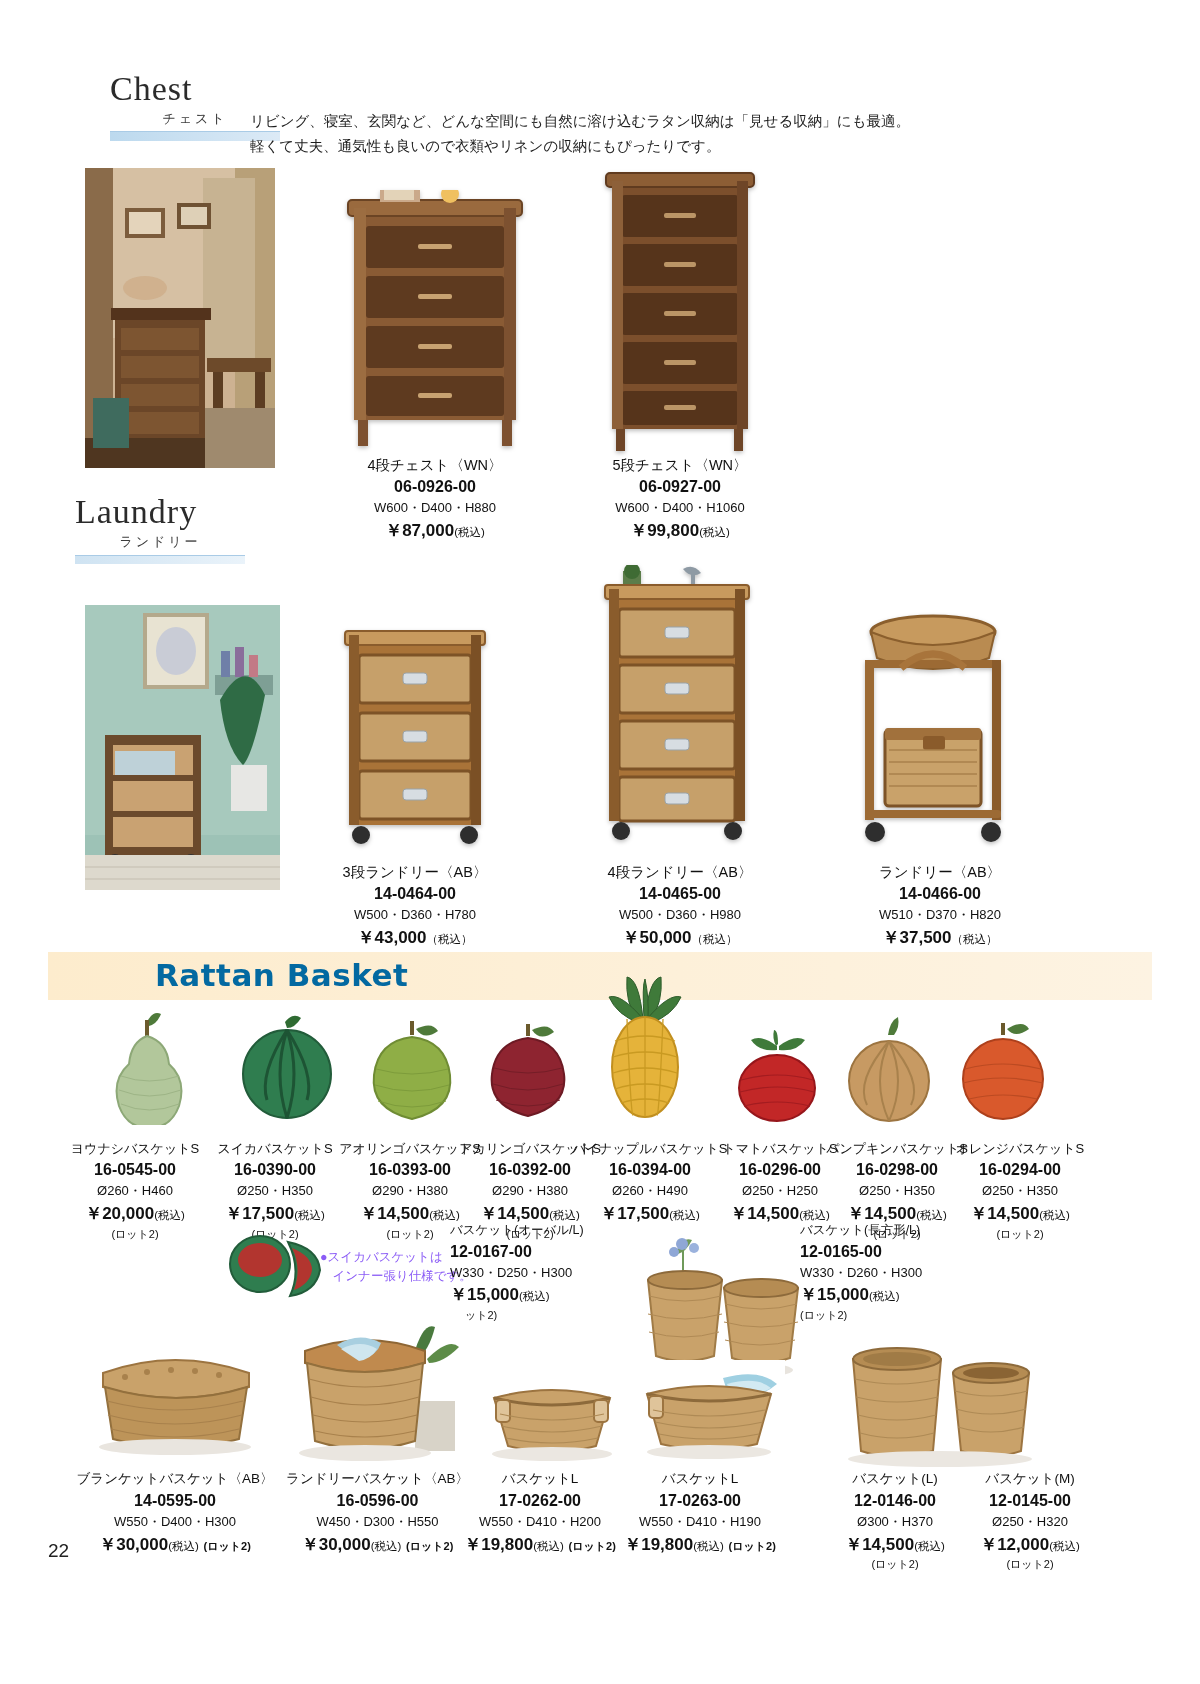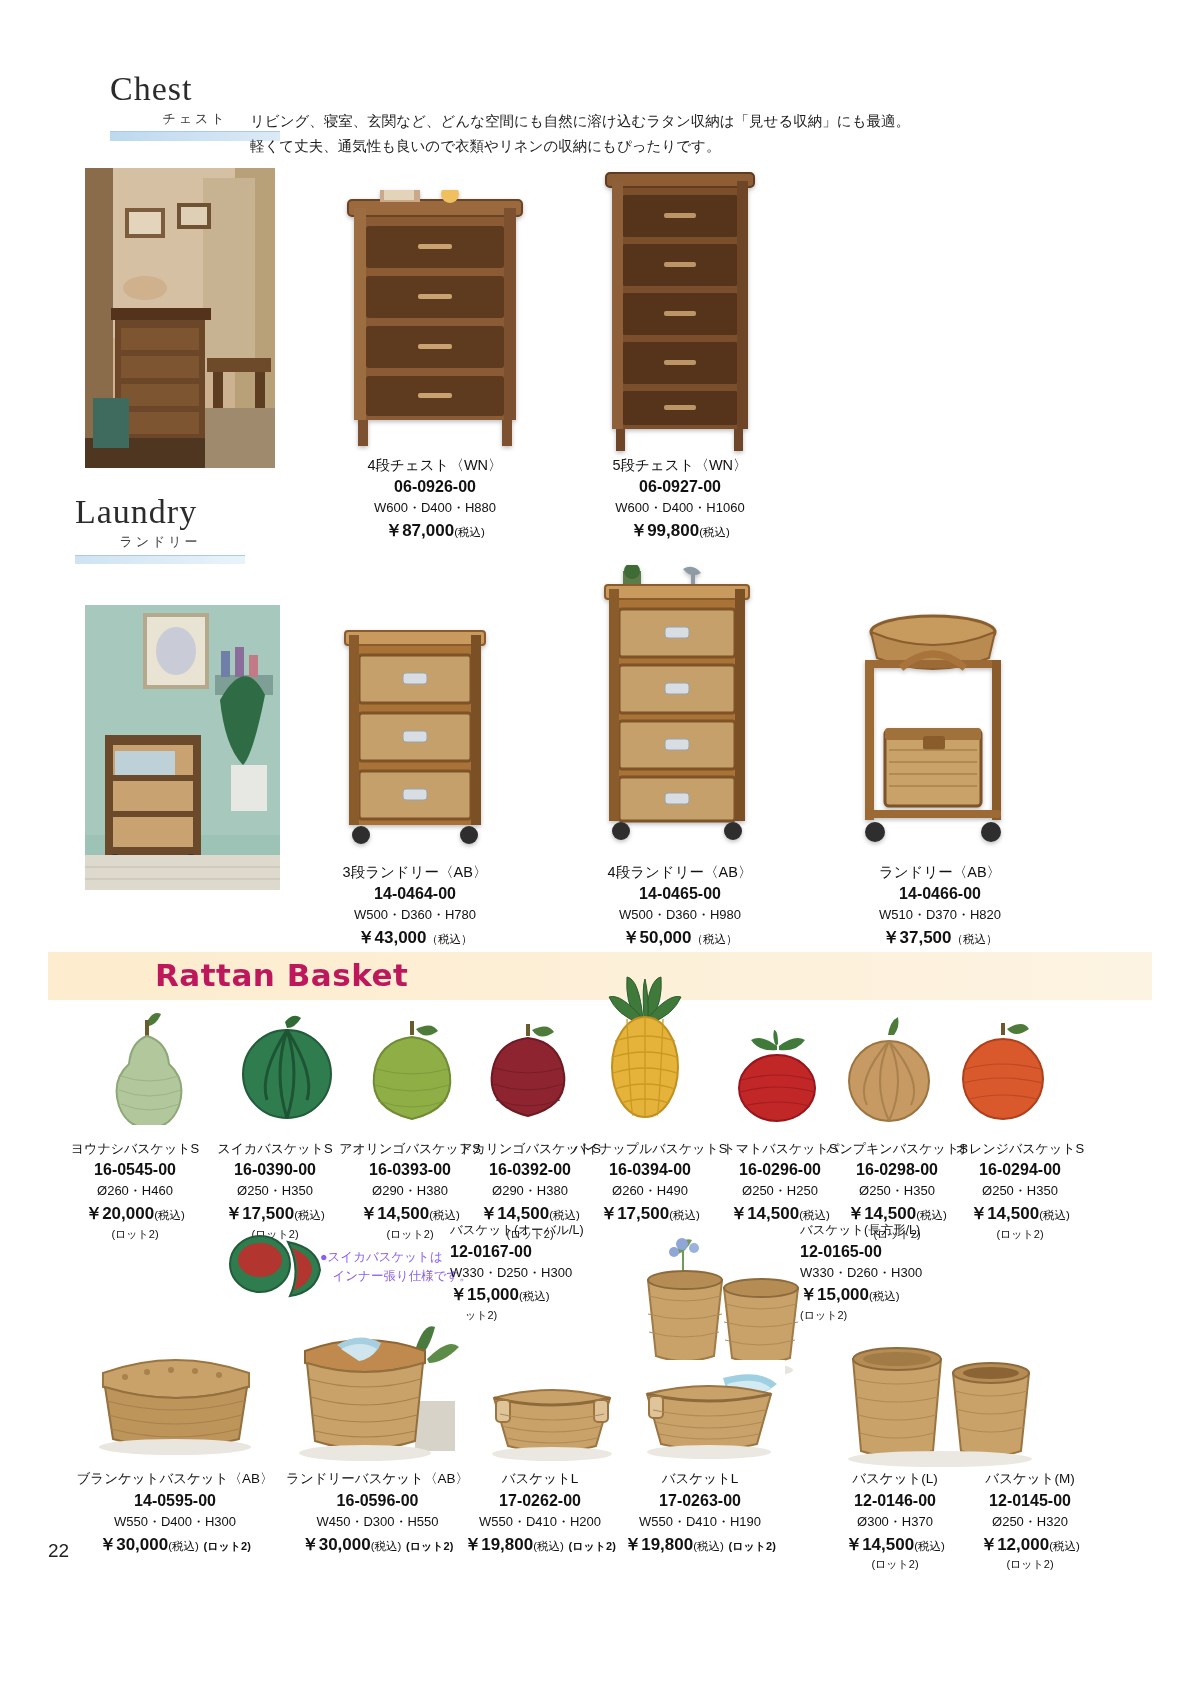--- a/index.html
+++ b/index.html
@@ -55,21 +55,21 @@
   .cap .price .tax { font-size:11.5px; font-weight:normal; }
   .cap .lot { font-size:11px; color:#111; }
 
   
   .band {
     position:absolute; left:48px; top:952px; width:1104px; height:48px;
     background:linear-gradient(to right,#fdeccd,#fdf3e2);
   }
   .band-title {
     position:absolute; left:155px; top:957px;
-    font-size:31px; font-weight:bold; color:#be185d;
+    font-size:31px; font-weight:bold; color:#0369a1;
     font-family:"DejaVu Sans", sans-serif; letter-spacing:0.5px;
   }
 
   .note { position:absolute; font-size:12.5px; line-height:1.5; color:#8b5cf6; }
 
   .pagenum {
     position:absolute; left:48px; top:1540px;
     font-size:19px; color:#222;
   }
 

